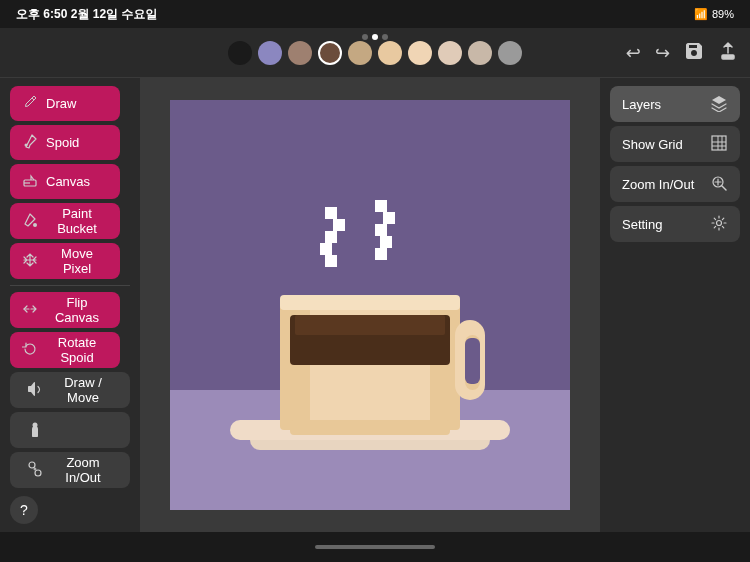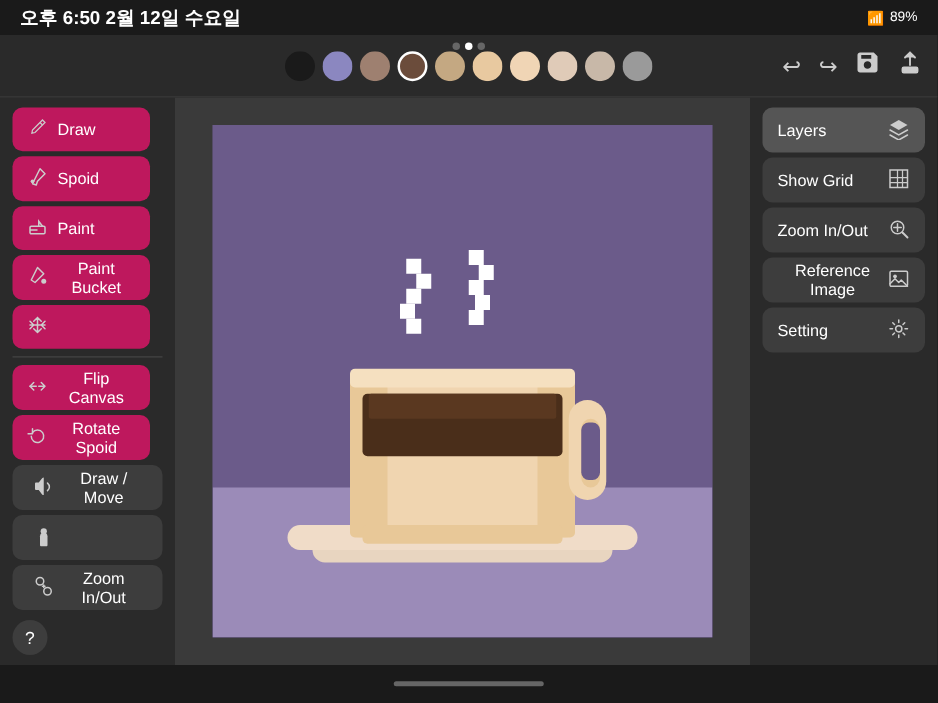--- a/index.html
+++ b/index.html
@@ -18,21 +18,21 @@
       top: 0; left: 0; right: 0;
       height: 28px;
       background: #1a1a1a;
       display: flex;
       align-items: center;
       justify-content: space-between;
       padding: 0 16px;
       z-index: 100;
     }
     .status-left {
-      font-size: 15px;
+      font-size: 12px;
       color: #fff;
       font-weight: 600;
     }
     .status-right {
       display: flex;
       align-items: center;
       gap: 4px;
       font-size: 11px;
       color: #fff;
     }
@@ -319,39 +319,40 @@
   </button>
 
   <button class="tool-btn">
     <span>
       <svg width="16" height="16" viewBox="0 0 16 16" fill="none">
           <rect x="2" y="8" width="12" height="6" rx="1" stroke="#ccc" stroke-width="1.2"></rect>
           <path d="M9 8V4l3 4" stroke="#ccc" stroke-width="1.2"></path>
           <path d="M2 11h6" stroke="#ccc" stroke-width="1.2"></path>
         </svg>
     </span>
-    <span>Paint</span>
+    <span>Canvas</span>
   </button>
 
   <button class="tool-btn">
     <span>
       <svg width="16" height="16" viewBox="0 0 16 16" fill="none">
           <path d="M3 12l5-10 5 5-7 7-3-2z" stroke="#ccc" stroke-width="1.2" stroke-linejoin="round"></path>
           <circle cx="13" cy="13" r="2" fill="#ccc"></circle>
         </svg>
     </span>
     <span>Paint Bucket</span>
   </button>
 
   <button class="tool-btn">
     <span>
       <svg width="16" height="16" viewBox="0 0 16 16" fill="none">
           <path d="M8 2v12M2 8h12M5 5l3-3 3 3M5 11l3 3 3-3M2 5l3 3-3 3M14 5l-3 3 3 3" stroke="#ccc" stroke-width="1.2" stroke-linecap="round"></path>
         </svg>
     </span>
+    <span>Move Pixel</span>
   </button>
 
   <div class="tool-separator"></div>
 
   <button class="tool-btn">
     <span>
       <svg width="16" height="16" viewBox="0 0 16 16" fill="none">
           <path d="M2 8h5M9 8h5M11 5l3 3-3 3" stroke="#ccc" stroke-width="1.2" stroke-linecap="round" stroke-linejoin="round"></path>
           <path d="M5 5L2 8l3 3" stroke="#ccc" stroke-width="1.2" stroke-linecap="round" stroke-linejoin="round"></path>
         </svg>
@@ -479,30 +480,20 @@
     <span>
       <svg width="18" height="18" viewBox="0 0 18 18" fill="none">
           <circle cx="8" cy="8" r="5" stroke="#ccc" stroke-width="1.2"></circle>
           <line x1="12" y1="12" x2="16" y2="16" stroke="#ccc" stroke-width="1.5" stroke-linecap="round"></line>
           <line x1="5" y1="8" x2="11" y2="8" stroke="#ccc" stroke-width="1.2" stroke-linecap="round"></line>
           <line x1="8" y1="5" x2="8" y2="11" stroke="#ccc" stroke-width="1.2" stroke-linecap="round"></line>
         </svg>
     </span>
   </button>
 
-  <button class="right-btn">
-    <span>Reference Image</span>
-    <span>
-      <svg width="18" height="18" viewBox="0 0 18 18" fill="none">
-          <rect x="2" y="3" width="14" height="12" rx="1" stroke="#ccc" stroke-width="1.2"></rect>
-          <circle cx="6" cy="7" r="1.5" fill="#ccc"></circle>
-          <path d="M2 13l4-4 3 3 2-2 5 5" stroke="#ccc" stroke-width="1.2" stroke-linecap="round" stroke-linejoin="round"></path>
-        </svg>
-    </span>
-  </button>
 
   <button class="right-btn">
     <span>Setting</span>
     <span>
       <svg width="18" height="18" viewBox="0 0 18 18" fill="none">
           <circle cx="9" cy="9" r="2.5" stroke="#ccc" stroke-width="1.2"></circle>
           <path d="M9 2v2M9 14v2M2 9h2M14 9h2M4.2 4.2l1.4 1.4M12.4 12.4l1.4 1.4M4.2 13.8l1.4-1.4M12.4 5.6l1.4-1.4" stroke="#ccc" stroke-width="1.2" stroke-linecap="round"></path>
         </svg>
     </span>
   </button>

